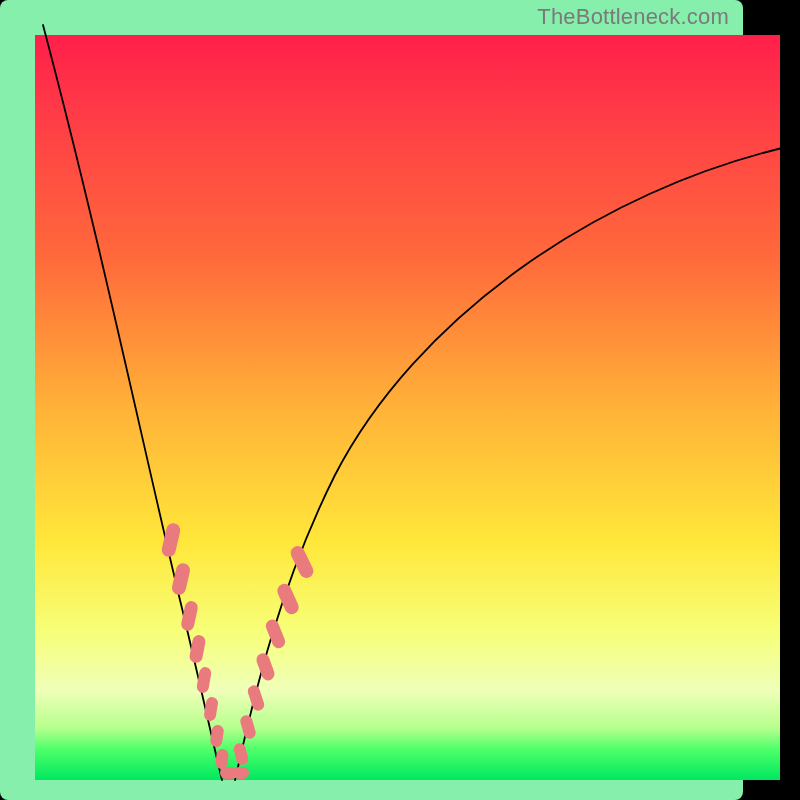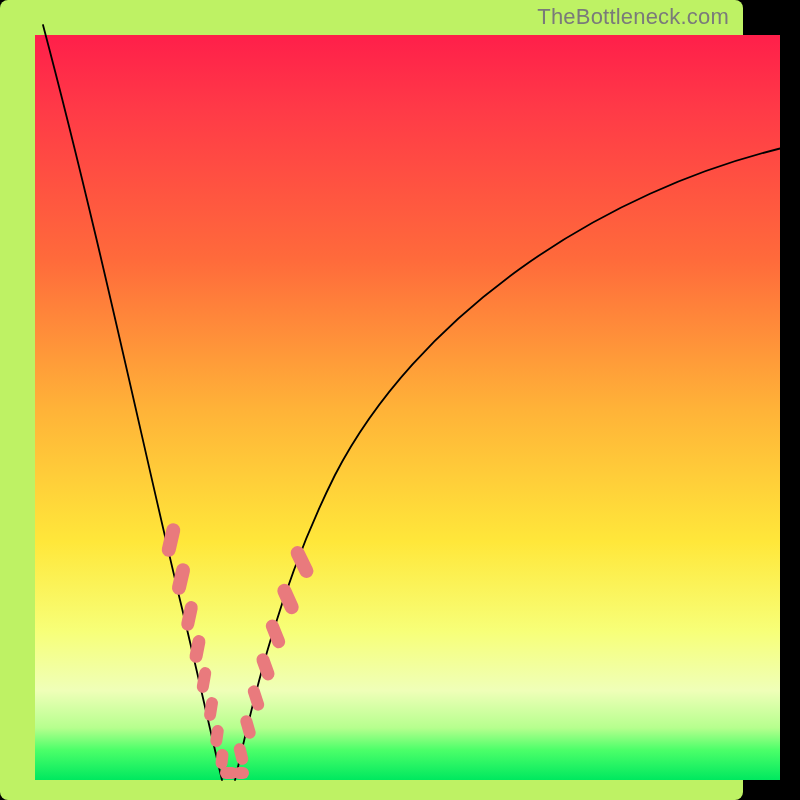--- a/index.html
+++ b/index.html
@@ -8,21 +8,21 @@
     width: 800px;
     height: 800px;
     background: #000;
     overflow: hidden;
     font-family: Arial, Helvetica, sans-serif;
   }
   .frame {
     position: relative;
     width: 743px;
     height: 800px;
-    background: #bef264;
+    background: #86efac;
     border-radius: 8px;
   }
   .plot-area {
     position: absolute;
     left: 35px;
     top: 35px;
     width: 745px;
     height: 745px;
     
     background: linear-gradient(

